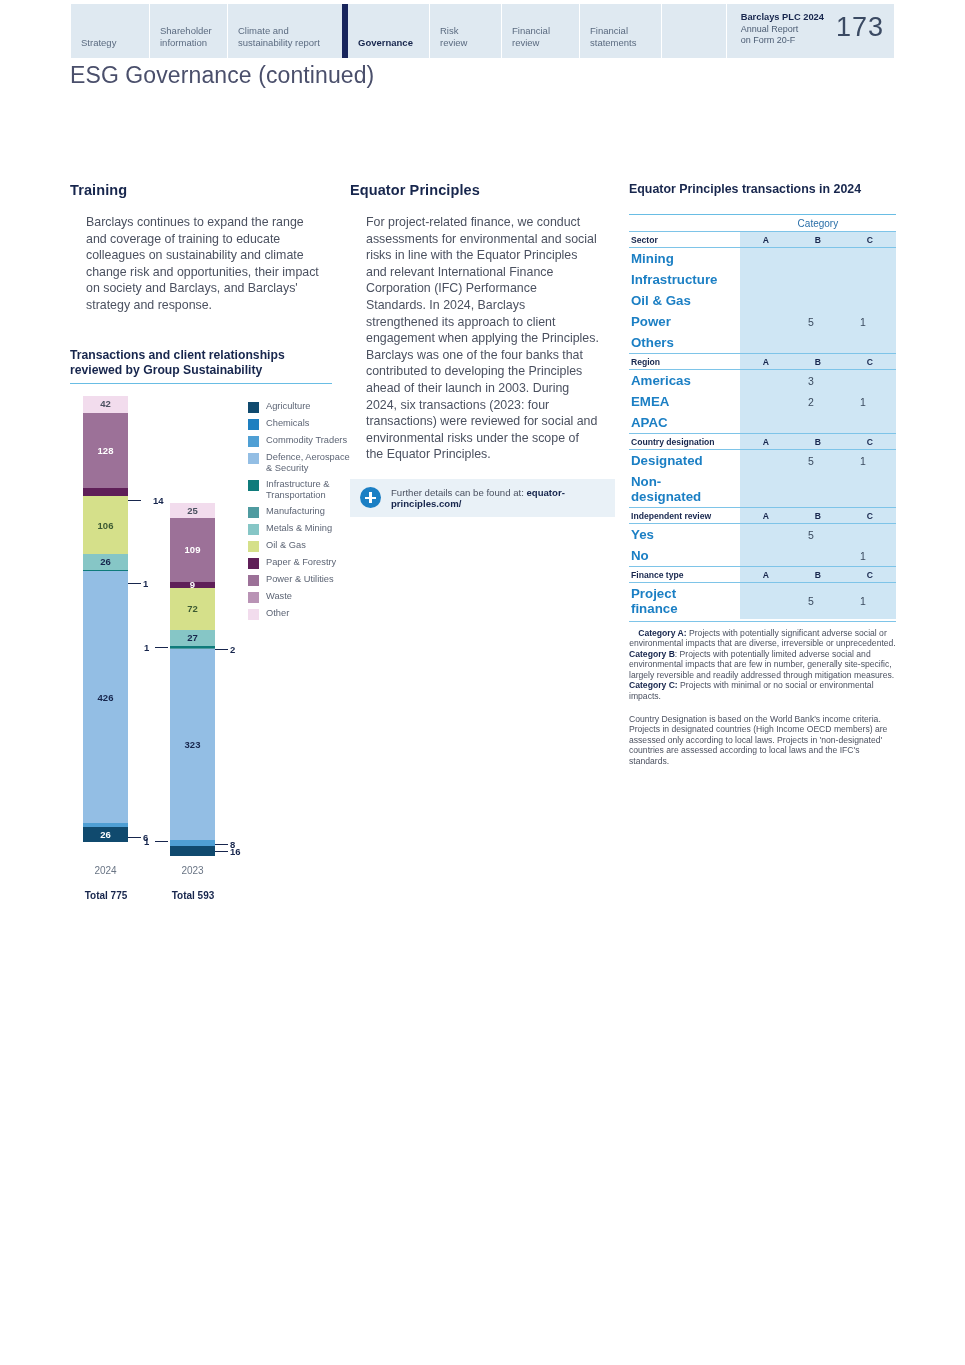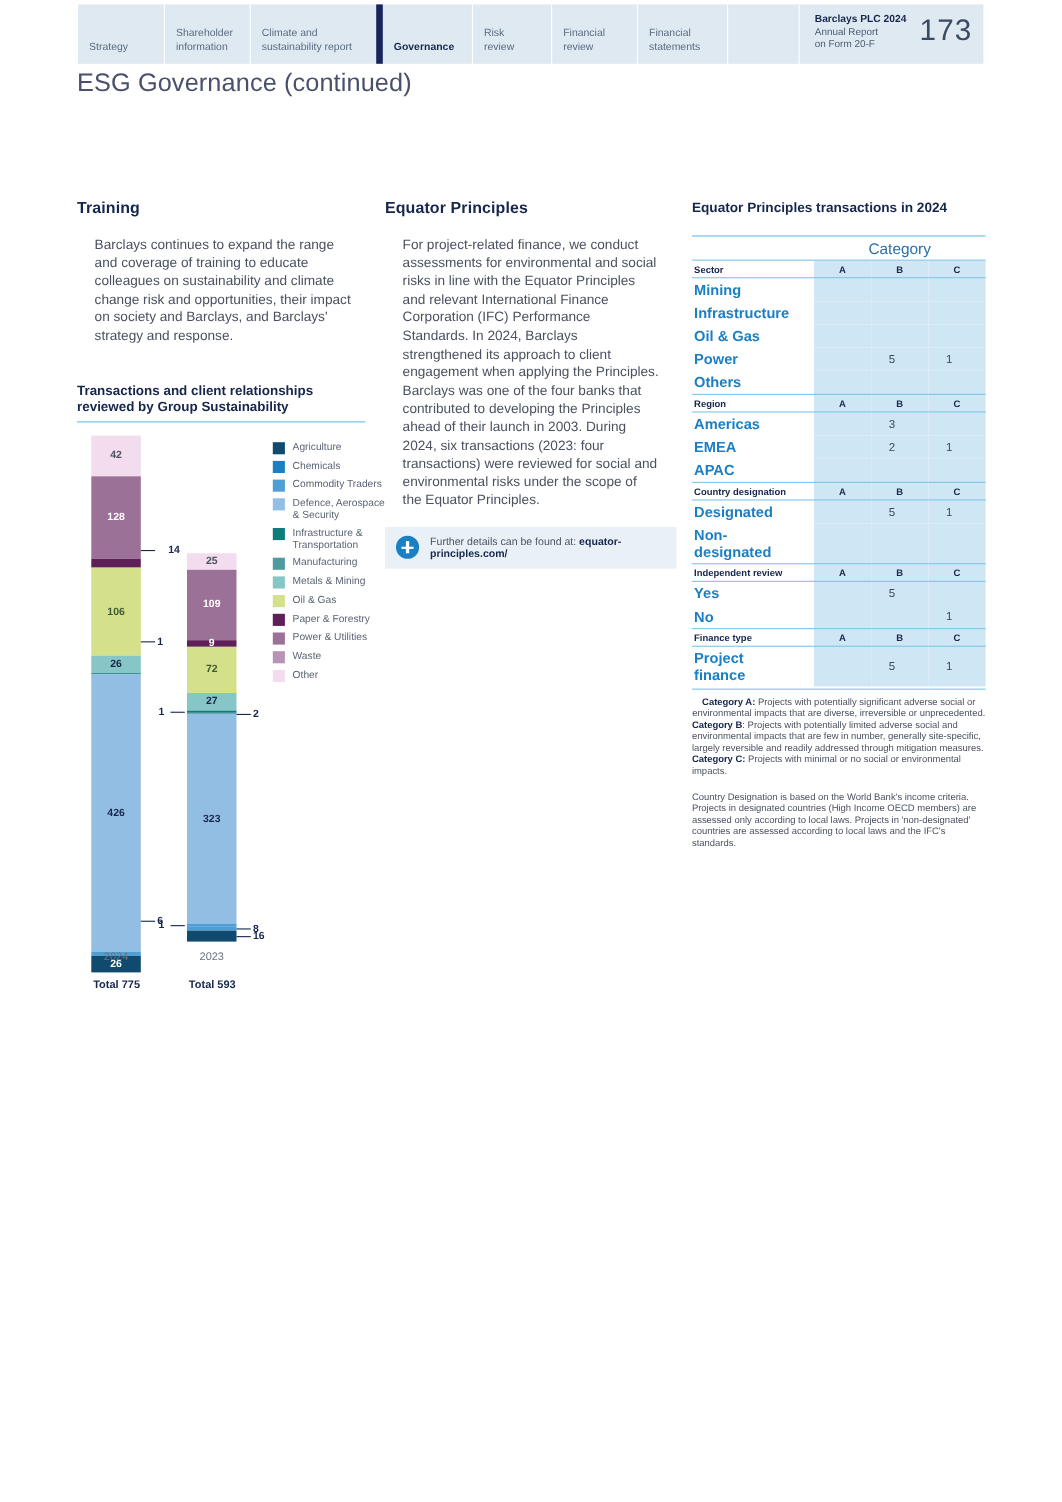--- a/index.html
+++ b/index.html
@@ -126,21 +126,21 @@
 
   
   .tbl-title {
     font-size: 12.4px; font-weight: bold; color: #17264d;
     padding-bottom: 18px; border-bottom: 1.5px solid #69bde4;
   }
   table.ep { width: 100%; border-collapse: collapse; table-layout: fixed; }
   table.ep col.c-lab { width: 41.5%; }
   table.ep col.c-ab  { width: 19.5%; }
   .cat-head td {
-    font-size: 14px; color: #2a6fa8; text-align: center; padding: 3px 0 2px 0;
+    font-size: 10px; color: #2a6fa8; text-align: center; padding: 3px 0 2px 0;
   }
   tr.sub-head td {
     font-size: 8.6px; font-weight: bold; color: #17264d;
     border-top: 1px solid #7ec4e8; border-bottom: 1px solid #7ec4e8;
     padding: 2.5px 0;
   }
   tr.sub-head td.lbl { text-align: left; padding-left: 2px; }
   tr.sub-head td.abc { text-align: center; color: #17264d; background: #cfe6f4; }
   tr.row td {
     font-size: 13.3px; font-weight: bold; color: #1b7fc4;
@@ -201,28 +201,28 @@
   <div class="page-title">ESG Governance (continued)</div>
 
   <div class="col col-a">
     <h3 class="sec">Training</h3>
     <p class="body">Barclays continues to expand the range and coverage of training to educate colleagues on sustainability and climate change risk and opportunities, their impact on society and Barclays, and Barclays' strategy and response.</p>
 
     <div class="chart-title">Transactions and client relationships reviewed by Group Sustainability</div>
 
     <div class="chart-wrap">
       <div class="bar bar-2024" id="bar2024" style="top: 0px; height: 458px;">
-          <div class="seg" style="height: 37px; background: rgb(242, 220, 237); align-items: center;">
+          <div class="seg" style="height: 17px; background: rgb(242, 220, 237); align-items: center;">
             <span style="color: rgb(75, 81, 96);">42</span>
           </div>
           <div class="seg" style="height: 75.6439px; background: rgb(156, 113, 152);">
             <span style="color: rgb(255, 255, 255);">128</span>
           </div>
           <div class="seg" style="height: 8.27355px; background: rgb(95, 31, 88);"></div>
-          <div class="seg" style="height: 80px; background: rgb(213, 224, 138);">
+          <div class="seg" style="height: 58px; background: rgb(213, 224, 138);">
             <span style="color: rgb(60, 90, 51);">106</span>
           </div>
           <div class="seg" style="height: 15.3652px; background: rgb(134, 198, 198);">
             <span style="color: rgb(23, 38, 77);">26</span>
           </div>
           <div class="seg" style="height: 1.6px; background: rgb(15, 123, 123);"></div>
           <div class="seg" style="height: 251.752px; background: rgb(147, 190, 228);">
             <span style="color: rgb(23, 38, 77);">426</span>
           </div>
           <div class="seg" style="height: 3.54581px; background: rgb(79, 159, 212);"></div>

